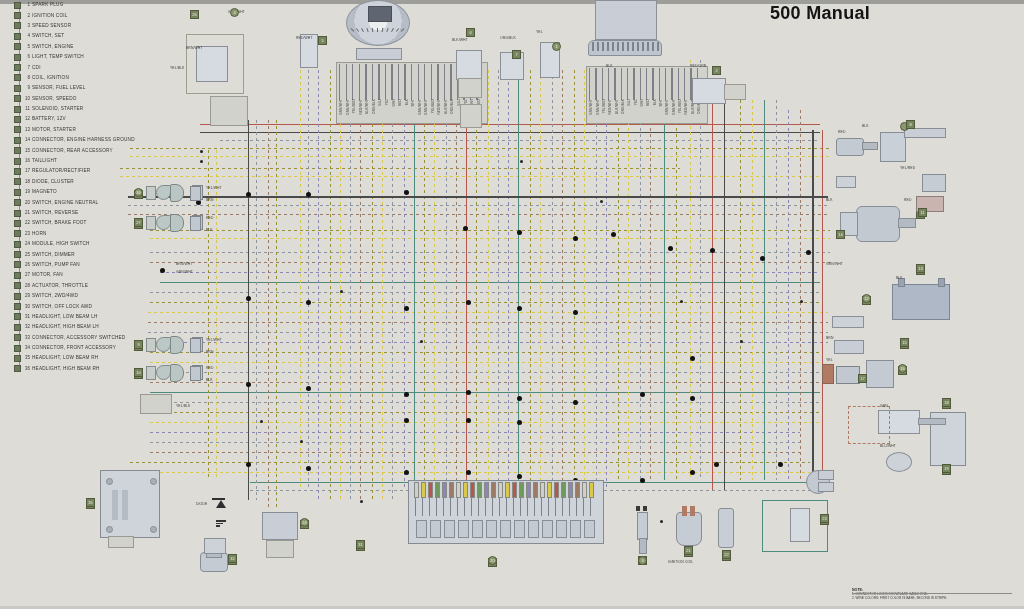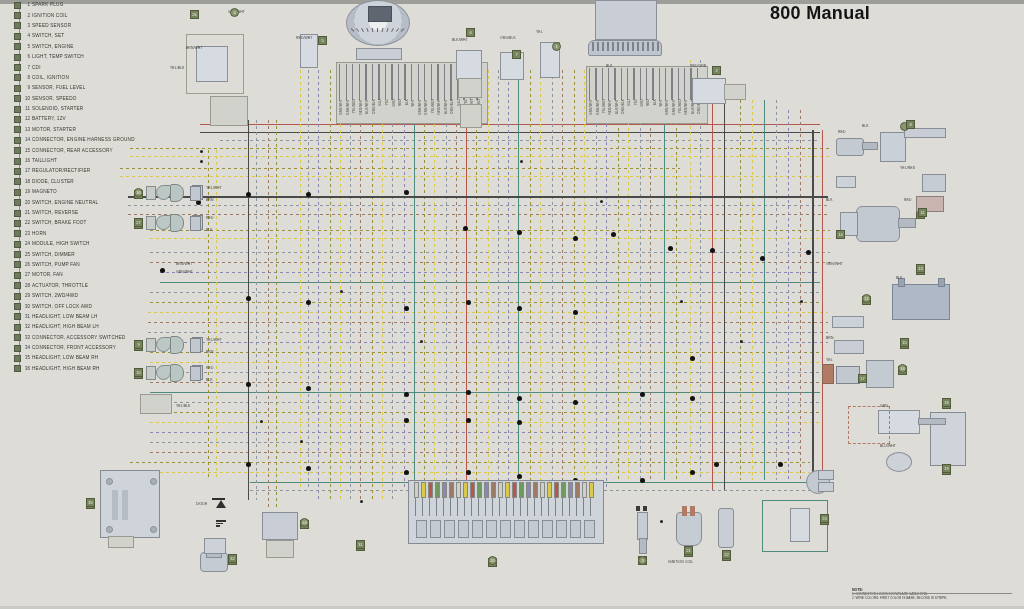--- a/index.html
+++ b/index.html
@@ -71,21 +71,21 @@
   .hr{position:absolute;background:#8c8c86;height:.6px;}
 </style>
 </head>
 <body>
 
 <div id="page">
 
   <div class="band top"></div>
   <div class="band bot"></div>
 
-  <div id="title">800 Manual</div>
+  <div id="title">500 Manual</div>
 
   <div id="legendrule"></div>
   <div id="legend">
       <div class="lrow">
         <span class="lmark"></span>
         <span class="lnum">1</span>
         <span class="ltxt">SPARK PLUG</span>
       </div>
       <div class="lrow">
         <span class="lmark"></span>

